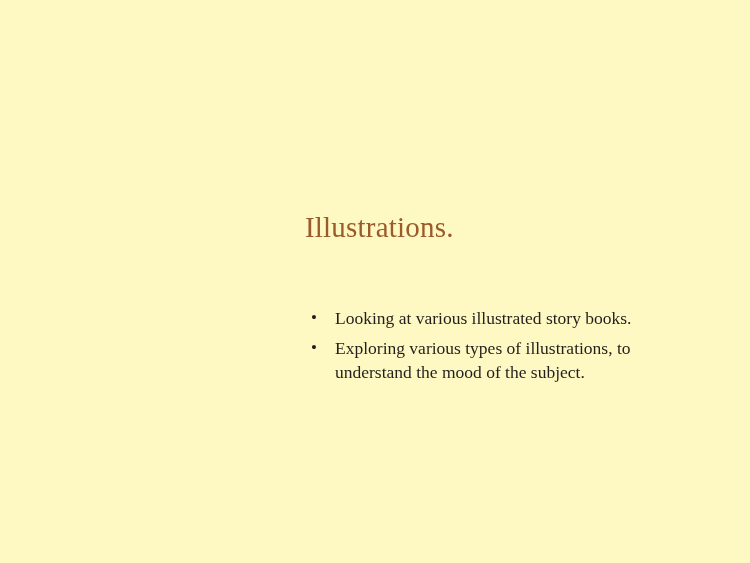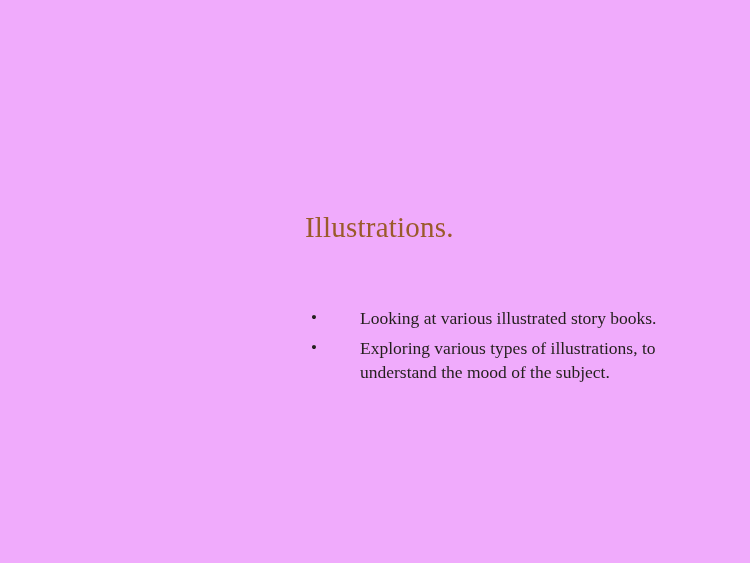--- a/index.html
+++ b/index.html
@@ -10,21 +10,21 @@
     width: 750px;
     height: 563px;
     background: #ece3cf;
     font-family: "Liberation Serif", serif;
     overflow: hidden;
   }
   .slide {
     position: relative;
     width: 750px;
     height: 563px;
-    background: #f0abfc;
+    background: #fef9c3;
     box-sizing: border-box;
   }
   .slide-title {
     position: absolute;
     left: 305px;
     top: 210px;
     font-family: "Liberation Serif", serif;
     font-size: 29px;
     line-height: 1.2;
     color: #9a5a2a;
@@ -52,21 +52,20 @@
   .bullet-item .dot {
     position: absolute;
     left: 6px;
     top: 0;
     font-size: 17px;
     line-height: 1.38;
     color: #231f1c;
   }
   .bullet-text {
     display: block;
-    margin-left: 25px;
   }
 </style>
 </head>
 <body>
 
 <div class="slide">
 
   <div class="slide-title">Illustrations.</div>
 
   <ul class="bullet-list">

